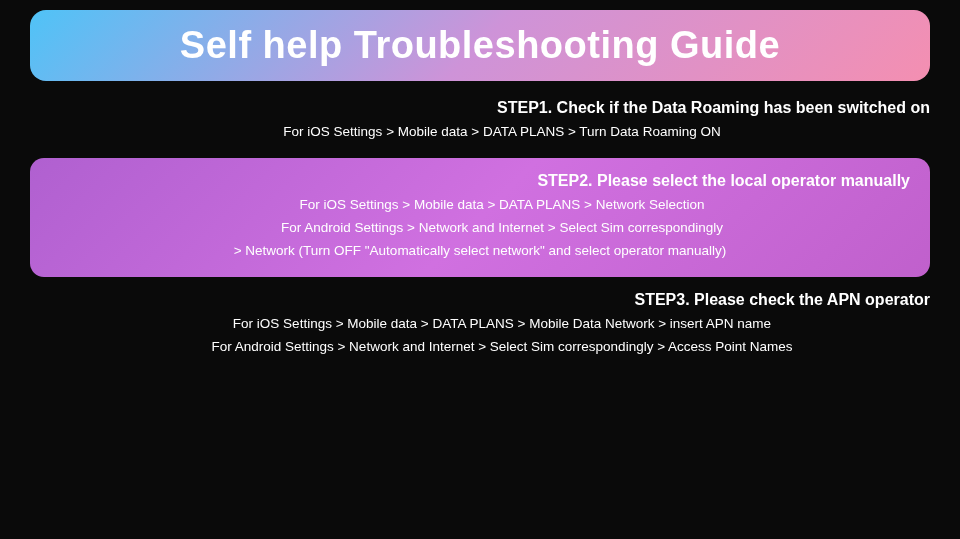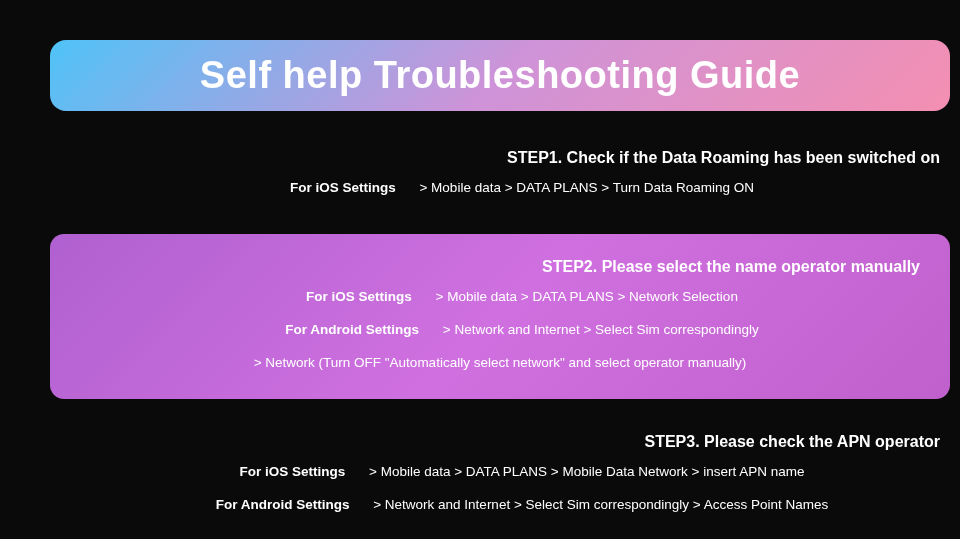--- a/index.html
+++ b/index.html
@@ -1,15 +1,15 @@
 <!DOCTYPE html>
 <html><head>
   <meta charset="utf-8">
   <style>
-    * { margin: 10px; padding: 0; box-sizing: border-box; }
+    * { margin: 0; padding: 0; box-sizing: border-box; }
     body {
       width: 960px;
       height: 539px;
       background-color: #0a0a0a;
       font-family: Arial, sans-serif;
       display: flex;
       flex-direction: column;
       align-items: center;
       justify-content: flex-start;
       overflow: hidden;
@@ -53,21 +53,21 @@
       text-align: right;
     }
 
     .step-line {
       font-size: 13.5px;
       color: white;
       line-height: 1.7;
     }
 
     .bold-label {
-      font-weight: 700;
+      font-weight: 400;
       padding-left: 44px;
     }
 
     .step-section:not(.highlighted) .step-title {
       font-size: 16px;
       font-weight: 900;
     }
   </style>
 </head>
 <body>
@@ -77,21 +77,21 @@
 </div>
 
 <div class="step-section">
   <div class="step-title">STEP1. Check if the Data Roaming has been switched on</div>
   <div class="step-line">
     <span class="bold-label">For iOS Settings</span><span> &gt; Mobile data &gt; DATA PLANS &gt; Turn Data Roaming ON</span>
   </div>
 </div>
 
 <div class="step-section highlighted">
-  <div class="step-title">STEP2. Please select the name operator manually</div>
+  <div class="step-title">STEP2. Please select the local operator manually</div>
   <div class="step-line">
     <span class="bold-label">For iOS Settings</span><span> &gt; Mobile data &gt; DATA PLANS &gt; Network Selection</span>
   </div>
   <div class="step-line">
     <span class="bold-label">For Android Settings</span><span> &gt; Network and Internet &gt; Select Sim correspondingly</span>
   </div>
   <div class="step-line">&gt; Network (Turn OFF "Automatically select network" and select operator manually)</div>
 </div>
 
 <div class="step-section">

